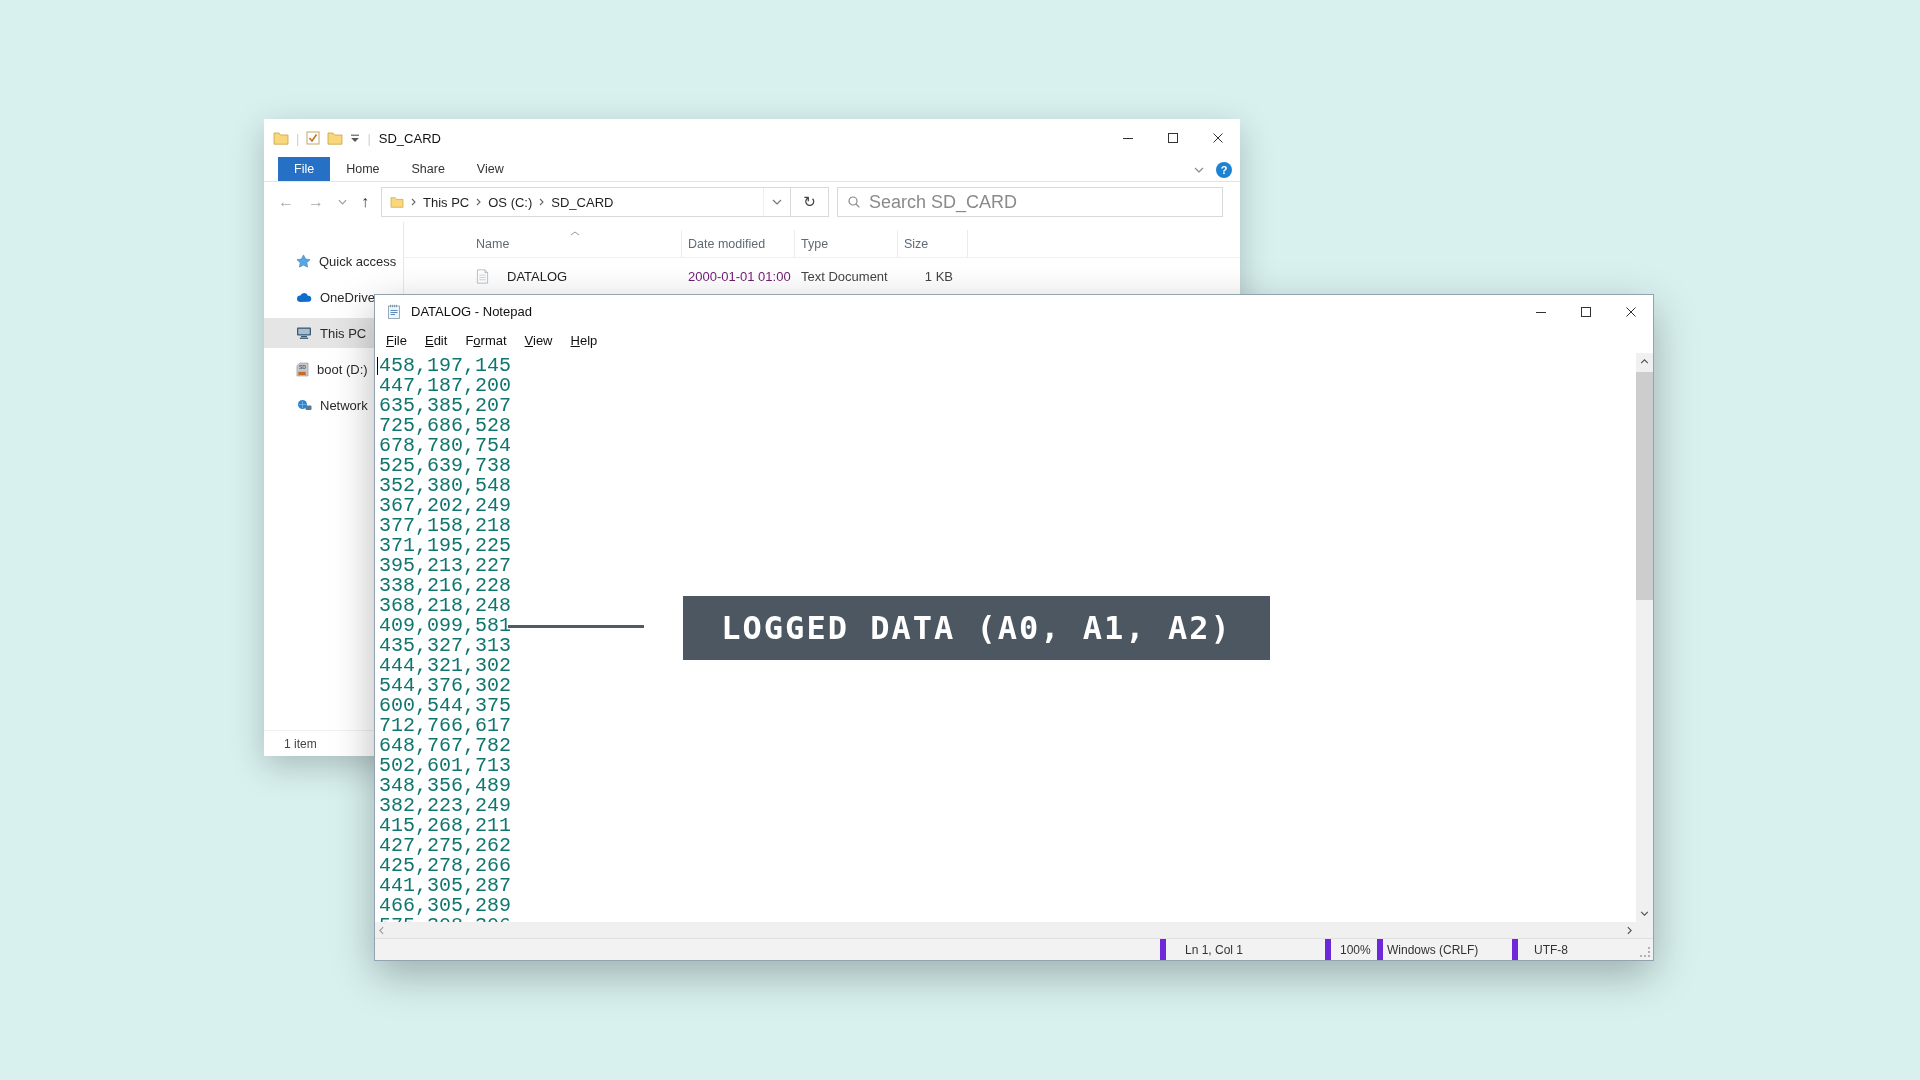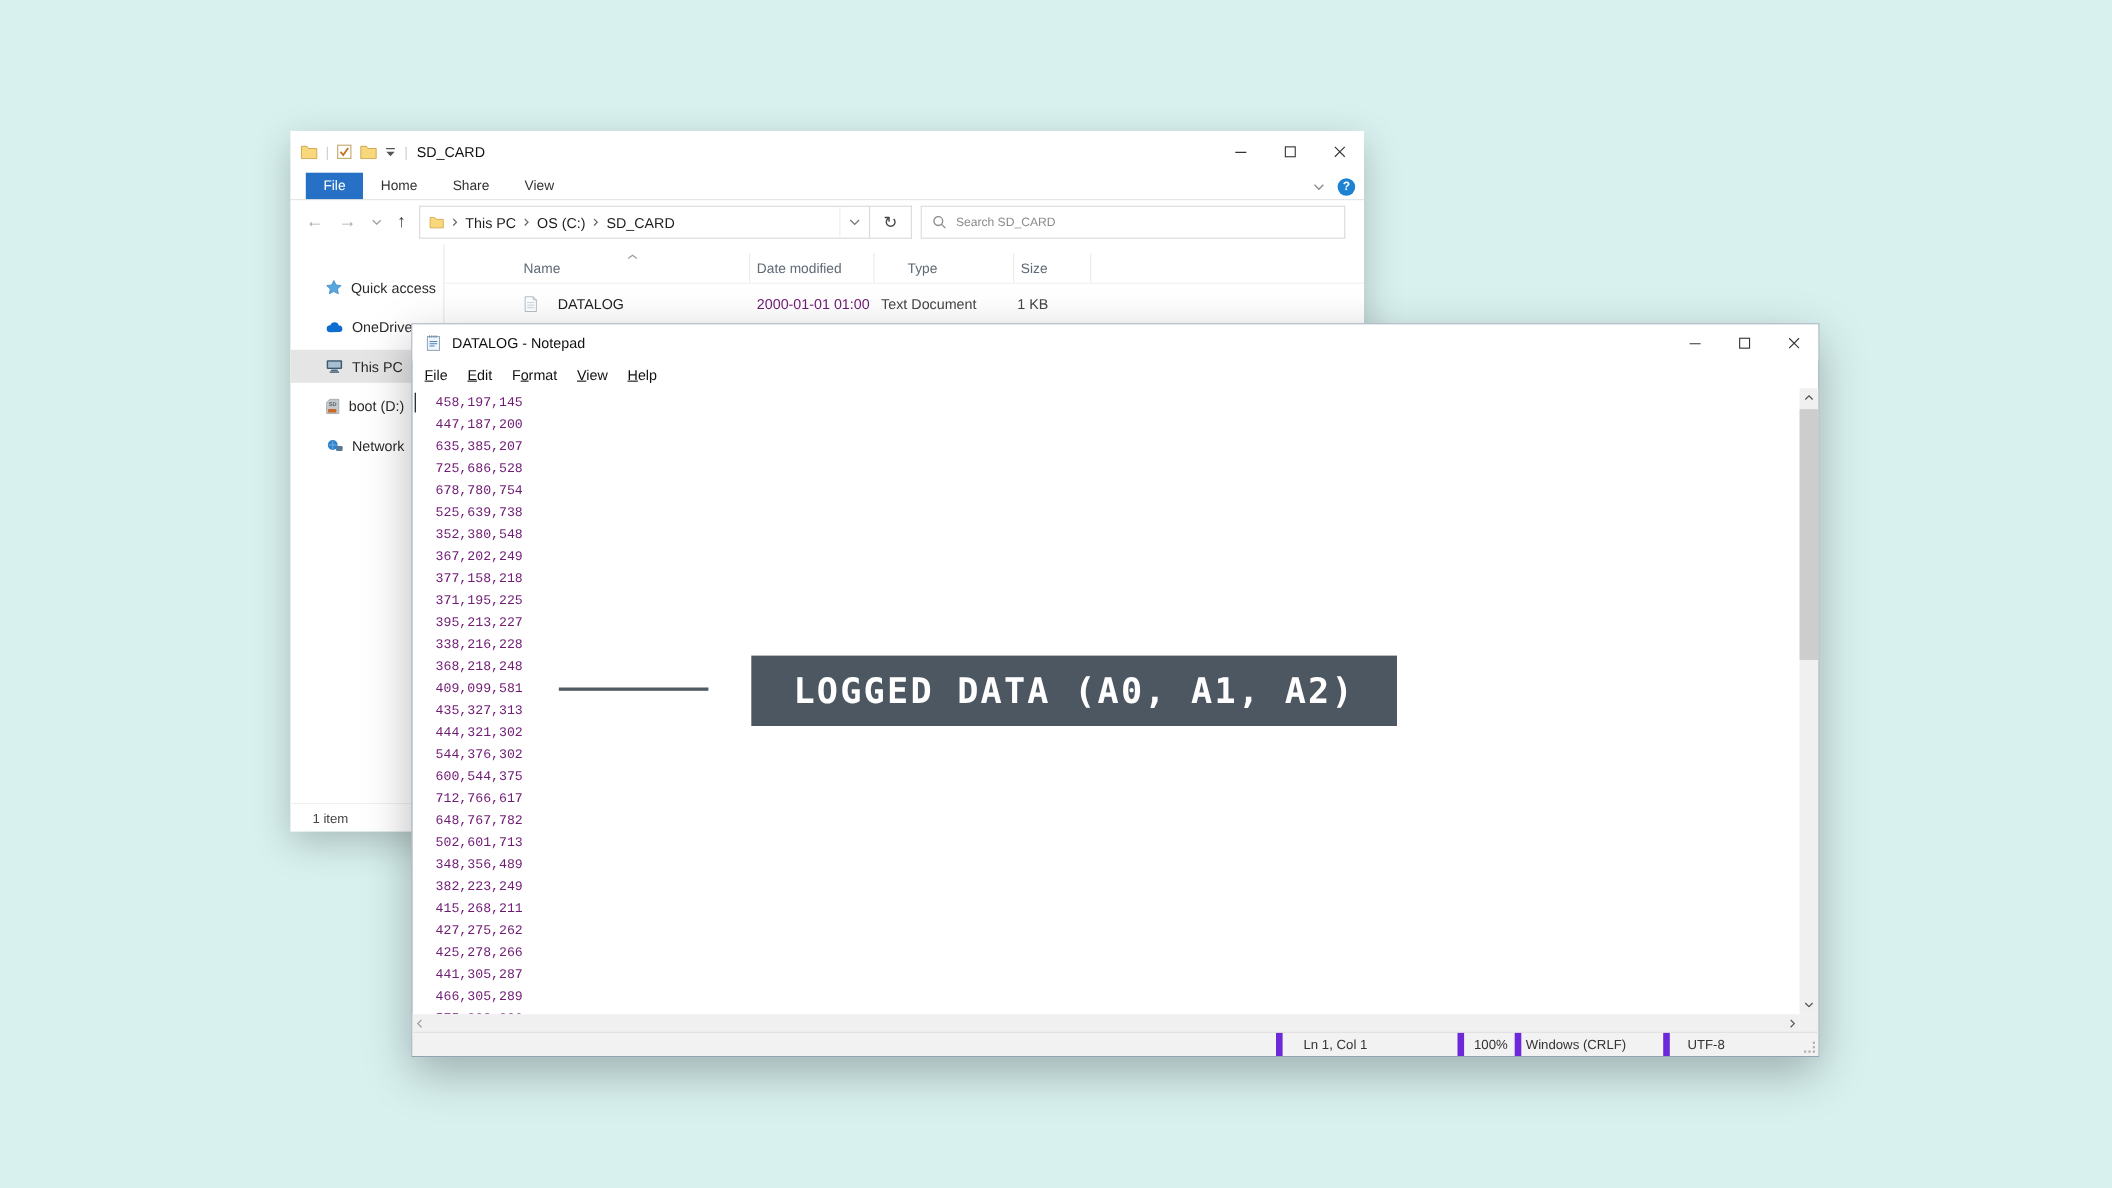--- a/index.html
+++ b/index.html
@@ -31,52 +31,52 @@
   
   .addr-row { height:40px; display:flex; align-items:center; padding:0 8px 0 14px; }
   .nav-icons { display:flex; align-items:center; gap:14px; margin-right:12px; }
   .nav-icons .arrow { font-size:16px; color:#a9a9a9; }
   .nav-icons .up { color:#3b3b3b; }
   .addr-box { width:410px; height:30px; border:1px solid #d9d9d9; display:flex; align-items:center; padding:0 8px; gap:7px; }
   .crumb { color:#1f1f1f; font-size:13px; }
   .addr-caret { margin-left:auto; padding-left:8px; border-left:1px solid #eee; height:100%; display:flex; align-items:center; }
   .refresh-box { width:38px; height:30px; border:1px solid #d9d9d9; border-left:none; display:flex; align-items:center; justify-content:center; font-size:15px; color:#444; }
   .search-box { margin-left:8px; width:386px; height:30px; border:1px solid #d9d9d9; display:flex; align-items:center; padding:0 9px; gap:8px; }
-  .search-box input { border:none; outline:none; flex:1; font-size:11px; color:#333; font-family:"Liberation Sans",sans-serif; background:transparent; }
+  .search-box input { border:none; outline:none; flex:1; font-size:18px; color:#333; font-family:"Liberation Sans",sans-serif; background:transparent; }
   .search-box input::placeholder { color:#8a8a8a; }
 
   
   .ex-body { position:absolute; top:103px; bottom:26px; left:0; right:0; }
   .sidebar { position:absolute; left:0; top:0; bottom:0; width:140px; border-right:1px solid #e8e8e8; padding-top:24px; }
   .side-item { height:30px; display:flex; align-items:center; padding-left:32px; gap:8px; margin-bottom:6px; font-size:13px; color:#2a2a2a; }
   .side-item.selected { background:#e5e5e5; }
   .content { position:absolute; left:140px; top:0; right:0; bottom:0; }
   .hdr-row { margin-top:8px; height:28px; display:flex; font-size:12.5px; color:#5f6a75; border-bottom:1px solid #f0f0f0; }
   .hcell { display:flex; align-items:center; border-right:1px solid #ececec; position:relative; }
   .h-name { width:278px; padding-left:72px; }
   .h-date { width:113px; padding-left:6px; }
-  .h-type { width:103px; padding-left:6px;margin-left:24px; }
+  .h-type { width:103px; padding-left:6px; }
   .h-size { width:70px;  padding-left:6px; }
   .sort-caret { position:absolute; left:166px; top:1px; }
   .file-row { height:28px; display:flex; align-items:center; font-size:13px; margin-top:4px; }
   .f-name { width:278px; padding-left:72px; display:flex; align-items:center; gap:18px; color:#1f1f1f; }
   .f-date { width:113px; padding-left:6px; color:#701a75; }
   .f-type { width:103px; padding-left:6px; color:#454545; }
   .f-size { width:70px; padding-right:15px; text-align:right; color:#454545; }
   .ex-status { position:absolute; left:0; right:0; bottom:0; height:26px; display:flex; align-items:center; padding-left:20px; font-size:12px; color:#444; border-top:1px solid #f0f0f0; }
   .ex-status .sep { margin-left:62px; width:1px; height:16px; background:#e2e2e2; }
 
   
   .np-titlebar { height:33px; display:flex; align-items:center; padding-left:11px; gap:9px; position:relative; background:#fff; }
   .np-title { font-size:13px; color:#101010; }
   .np-menubar { height:25px; display:flex; align-items:center; padding-left:2px; }
   .menu-item { padding:0 9px; font-size:13px; color:#101010; }
   .menu-item u { text-decoration:underline; }
-  .np-text { position:absolute; top:58px; left:0; right:17px; height:569px; overflow:hidden; padding:3px 0 0 21px;
-             font-family:"Liberation Mono", monospace; font-size:12px; line-height:20px; color:#701a75; }
+  .np-text { position:absolute; top:58px; left:0; right:17px; height:569px; overflow:hidden; padding:3px 0 0 4px;
+             font-family:"Liberation Mono", monospace; font-size:20px; line-height:20px; color:#0f766e; }
   .np-line { height:20px; white-space:pre; }
   .caret { position:absolute; left:2px; top:4px; width:1px; height:18px; background:#000; }
 
   .vscroll { position:absolute; top:58px; right:0; width:17px; height:569px; background:#f0f0f0; }
   .vthumb { position:absolute; left:0; top:19px; width:17px; height:228px; background:#cdcdcd; }
   .varrow { position:absolute; left:0; width:17px; height:17px; display:flex; align-items:center; justify-content:center; }
   .varrow.down { bottom:0; }
   .hscroll { position:absolute; left:0; right:17px; top:627px; height:17px; background:#f0f0f0; display:flex; align-items:center; justify-content:space-between; padding:0 4px; }
   .corner { position:absolute; right:0; top:627px; width:17px; height:17px; background:#f0f0f0; }
 

